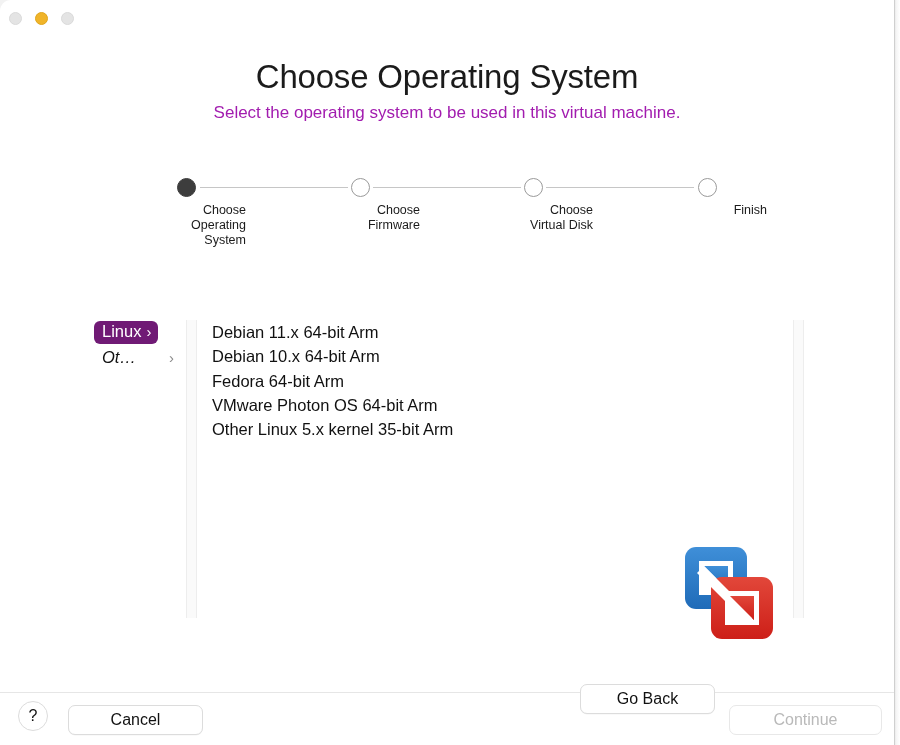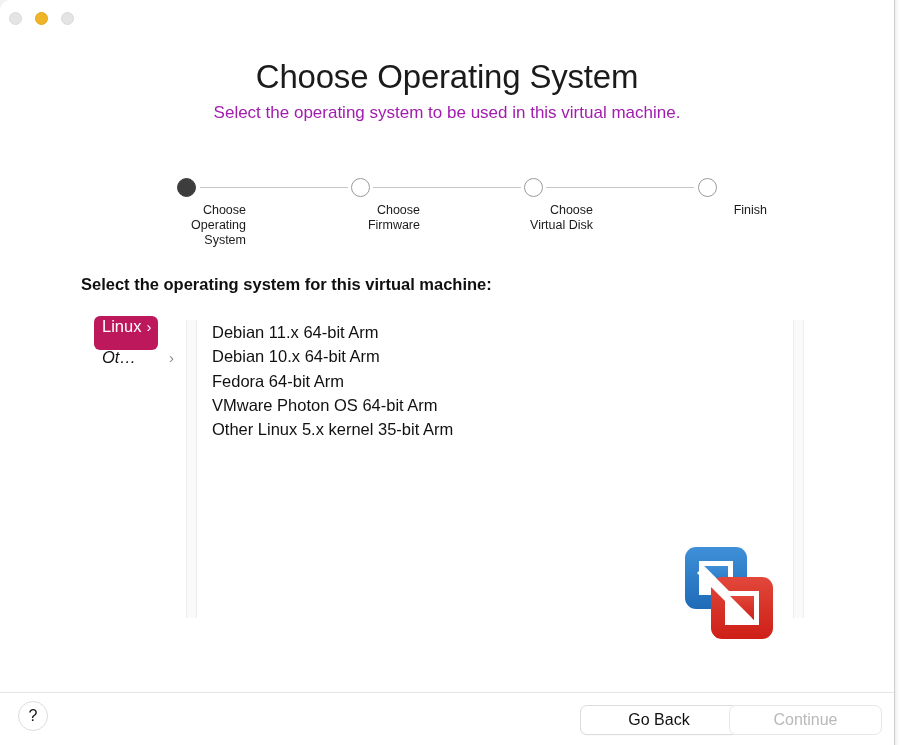--- a/index.html
+++ b/index.html
@@ -157,24 +157,24 @@
     position: relative;
     height: 25px;
     margin-left: 13px;
     margin-right: 4px;
     display: flex;
     align-items: center;
   }
   .cat-pill {
     display: inline-flex;
     align-items: center;
-    background: #be185d;
+    background: #701a75;
     color: #ffffff;
     border-radius: 6px;
-    padding: 1px 7px 14px 8px;
+    padding: 1px 7px 3px 8px;
     font-size: 16.5px;
   }
   .cat-pill .chev {
     margin-left: 5px;
     font-size: 15px;
     font-weight: 500;
   }
   .cat-plain {
     font-size: 16.5px;
     color: #111111;
@@ -241,21 +241,21 @@
     border: 1px solid #dcdcdc;
     box-sizing: border-box;
     font-size: 16px;
     color: #111111;
     display: flex;
     align-items: center;
     justify-content: center;
     box-shadow: 0 0.5px 0.5px rgba(0,0,0,0.05);
   }
   #cancel-button   { left: 68px;  top: 705px; width: 135px; }
-  #go-back-button  { left: 580px; top: 705px; width: 158px; }
+  #go-back-button  { left: 580px; top: 684px; width: 135px; }
   #continue-button {
     left: 723px; top: 705px; width: 153px;
     color: #b9b9b9;
     border-color: #e8e8e8;
     box-shadow: none;
     margin-left: 6px;
   }
 </style>
 </head>
 <body>
@@ -294,21 +294,20 @@
       <div class="step-dot hollow"></div>
       <div class="step-label">Choose
 Virtual Disk</div>
     </div>
     <div class="step" style="left:517px;">
       <div class="step-dot hollow"></div>
       <div class="step-label">Finish</div>
     </div>
   </div>
 
-  <div id="select-prompt">Select the operating system for this virtual machine:</div>
 
   <div id="browser">
 
     <div id="category-column">
       <div class="cat-row">
         <span class="cat-pill">
           <span>Linux</span>
           <span class="chev">›</span>
         </span>
       </div>
@@ -361,16 +360,17 @@
       <path d="M45 53 h24 v24 z" fill="url(#redGrad)"></path>
       <path d="M69 53 v24 h-24 z" fill="#ffffff" opacity="0"></path>
 
       <path d="M19 23 h24 v24 L19 23 Z" fill="url(#blueGrad)" opacity="0"></path>
     </svg>
   </div>
 
   <div id="footer-separator"></div>
 
   <div id="help-button">?</div>
+  <div class="push-button" id="cancel-button">Cancel</div>
   <div class="push-button" id="go-back-button">Go Back</div>
   <div class="push-button" id="continue-button">Continue</div>
 
 </div>
 
 </body></html>

